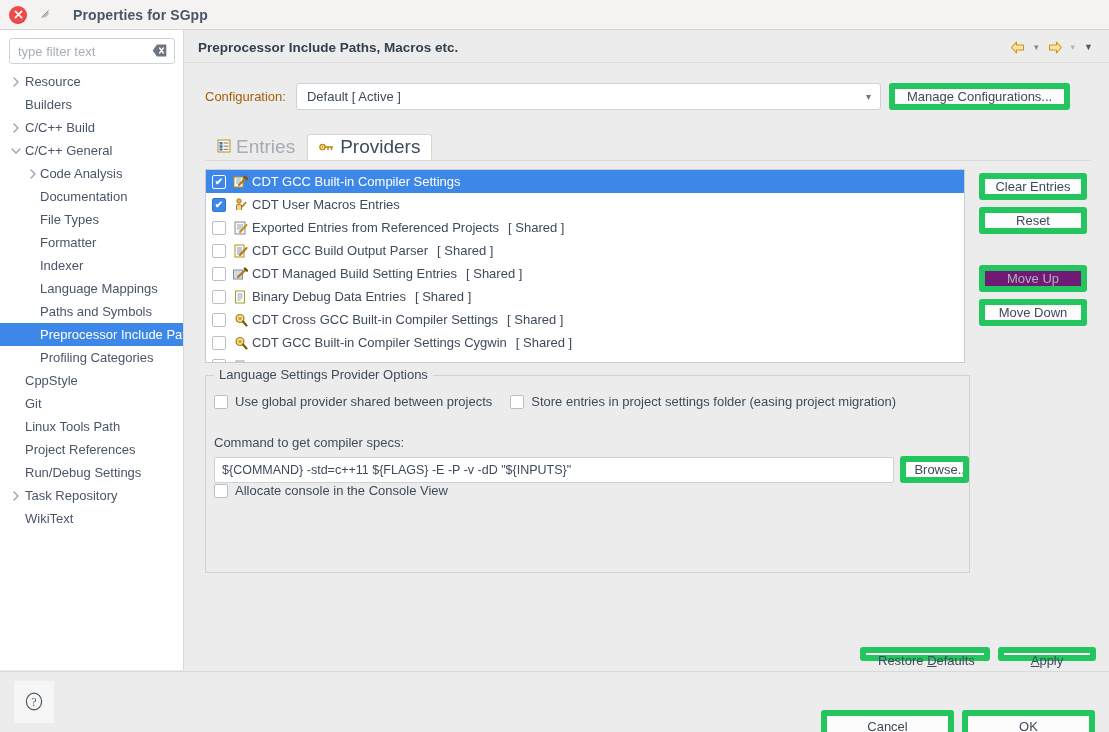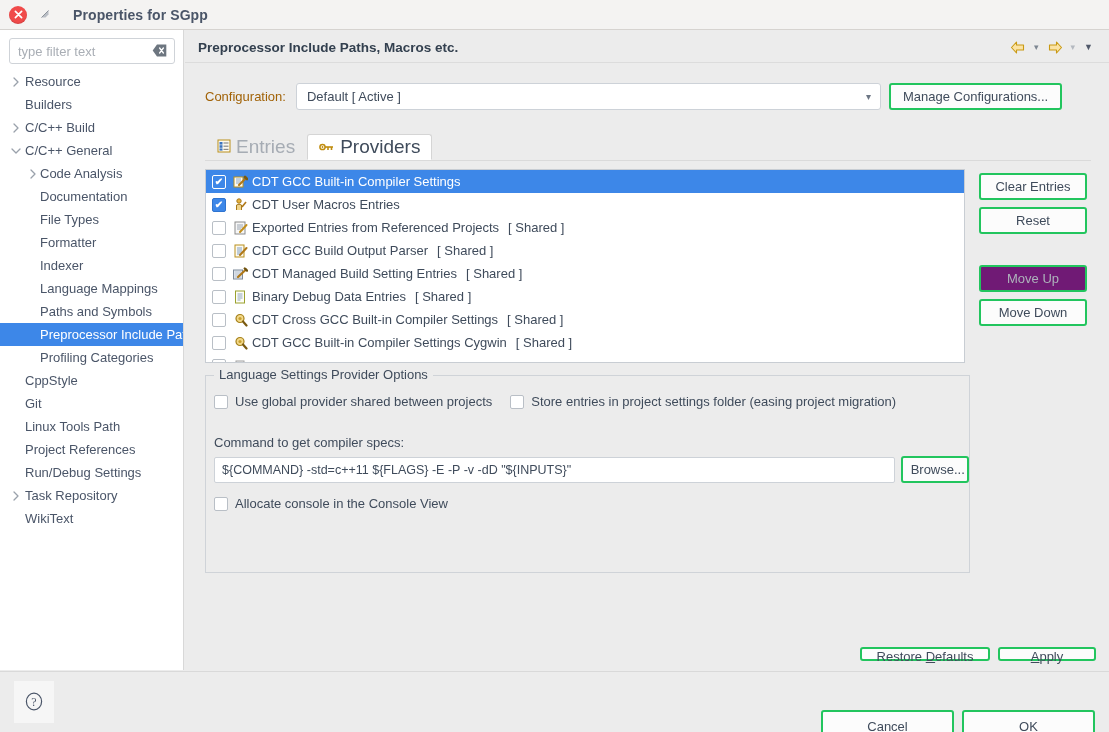--- a/index.html
+++ b/index.html
@@ -153,21 +153,21 @@
     font-size: 13px;
     color: #3f4b5b;
     cursor: pointer;
   }
   .combo .combo-arrow {
     position: absolute; right: 9px; top: 7px;
     font-size: 10px; color: #6c7684;
   }
   .btn {
     background: #fcfcfc;
-    border: 2px solid #22c55e;
+    border: 6px solid #22c55e;
     border-radius: 3px;
     font-family: "Liberation Sans", sans-serif;
     font-size: 13px;
     color: #3f4b5b;
     height: 28px;
     padding: 0 12px;
     cursor: pointer;
     white-space: nowrap;
   }
   .btn:disabled, .btn.disabled { color: #adb3bb; cursor: default; background:#701a75; }
@@ -290,21 +290,21 @@
     outline: none;
   }
   .browse-btn {
     margin-left: 6px;
     height: 27px;
     width: 70px;
     padding: 0 8px;
     text-align: left;
     overflow: hidden;
   }
-  .alloc-row { margin-top: 13px; }
+  .alloc-row { }
 
   
   .main-actions {
     position: absolute; right: 13px; bottom: 9px;
     display: flex; gap: 8px;
   }
   .main-actions .btn { height: 14px; width: 130px; }
   .main-actions .btn.apply { width: 98px; }
   u { text-decoration: underline; }
 

